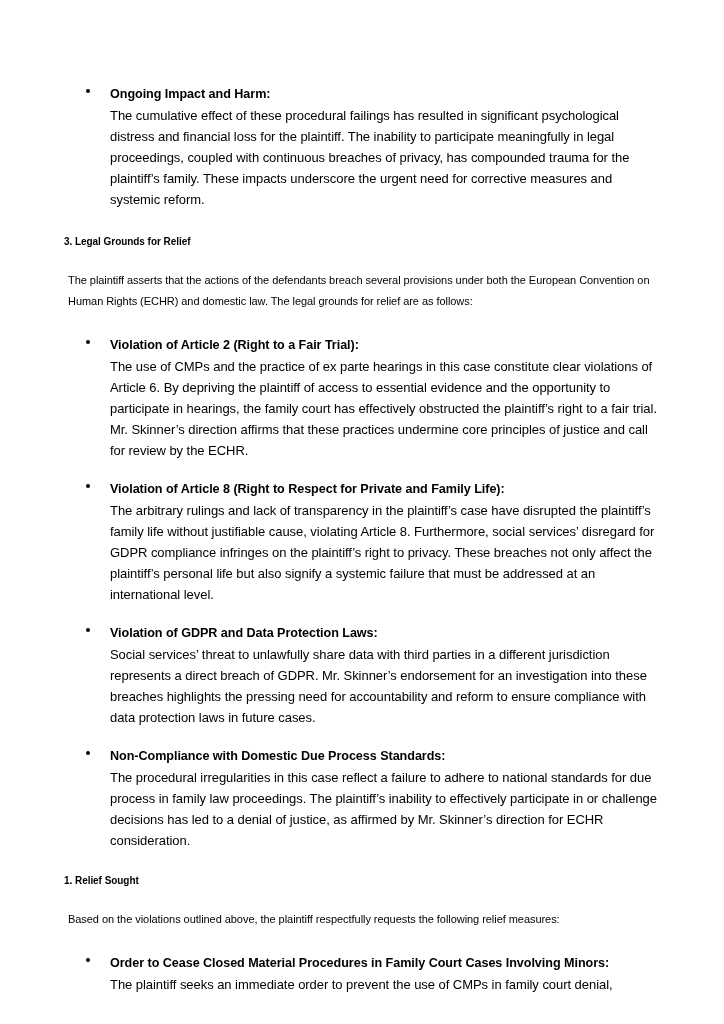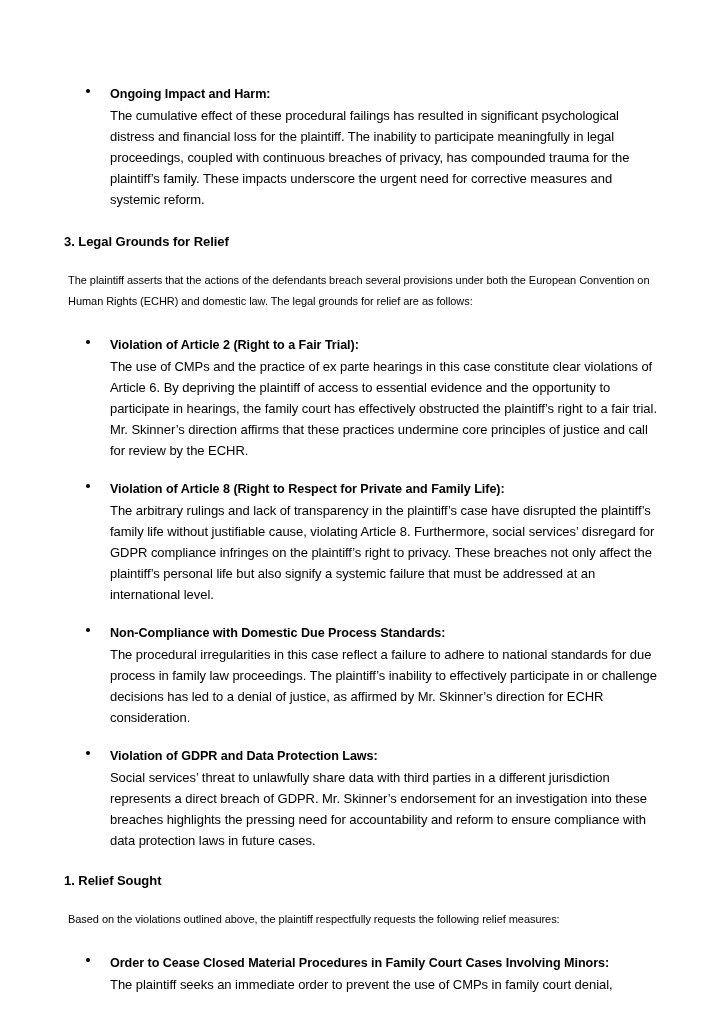--- a/index.html
+++ b/index.html
@@ -56,21 +56,21 @@
     line-height: 21px;
     letter-spacing: -0.05px;
   }
   .li-body {
     display: block;
     font-size: 13px;
     line-height: 21px;
     letter-spacing: -0.05px;
   }
   h2.section {
-    font-size: 13px;
+    font-size: 10px;
     line-height: 21px;
     font-weight: bold;
     margin: 0;
     letter-spacing: -0.05px;
   }
   p.para {
     font-size: 11px;
     line-height: 21px;
     margin: 4px;
     letter-spacing: -0.05px;
@@ -109,27 +109,27 @@
         <span class="li-title">Violation of Article 2 (Right to a Fair Trial):</span>
         <span class="li-body">The use of CMPs and the practice of ex parte hearings in this case constitute clear violations of Article 6. By depriving the plaintiff of access to essential evidence and the opportunity to participate in hearings, the family court has effectively obstructed the plaintiff’s right to a fair trial. Mr. Skinner’s direction affirms that these practices undermine core principles of justice and call for review by the ECHR.</span>
       </li>
       <li>
         <span class="dot"></span>
         <span class="li-title">Violation of Article 8 (Right to Respect for Private and Family Life):</span>
         <span class="li-body">The arbitrary rulings and lack of transparency in the plaintiff’s case have disrupted the plaintiff’s family life without justifiable cause, violating Article 8. Furthermore, social services’ disregard for GDPR compliance infringes on the plaintiff’s right to privacy. These breaches not only affect the plaintiff’s personal life but also signify a systemic failure that must be addressed at an international level.</span>
       </li>
       <li>
         <span class="dot"></span>
-        <span class="li-title">Non-Compliance with Domestic Due Process Standards:</span>
-        <span class="li-body">The procedural irregularities in this case reflect a failure to adhere to national standards for due process in family law proceedings. The plaintiff’s inability to effectively participate in or challenge decisions has led to a denial of justice, as affirmed by Mr. Skinner’s direction for ECHR consideration.</span>
+        <span class="li-title">Violation of GDPR and Data Protection Laws:</span>
+        <span class="li-body">Social services’ threat to unlawfully share data with third parties in a different jurisdiction represents a direct breach of GDPR. Mr. Skinner’s endorsement for an investigation into these breaches highlights the pressing need for accountability and reform to ensure compliance with data protection laws in future cases.</span>
       </li>
       <li>
         <span class="dot"></span>
-        <span class="li-title">Violation of GDPR and Data Protection Laws:</span>
-        <span class="li-body">Social services’ threat to unlawfully share data with third parties in a different jurisdiction represents a direct breach of GDPR. Mr. Skinner’s endorsement for an investigation into these breaches highlights the pressing need for accountability and reform to ensure compliance with data protection laws in future cases.</span>
+        <span class="li-title">Non-Compliance with Domestic Due Process Standards:</span>
+        <span class="li-body">The procedural irregularities in this case reflect a failure to adhere to national standards for due process in family law proceedings. The plaintiff’s inability to effectively participate in or challenge decisions has led to a denial of justice, as affirmed by Mr. Skinner’s direction for ECHR consideration.</span>
       </li>
     </ul>
 
     <div class="gap-md"></div>
 
     <h2 class="section">1. Relief Sought</h2>
 
     <div class="gap-sm"></div>
 
     <p class="para">Based on the violations outlined above, the plaintiff respectfully requests the following relief measures:</p>

